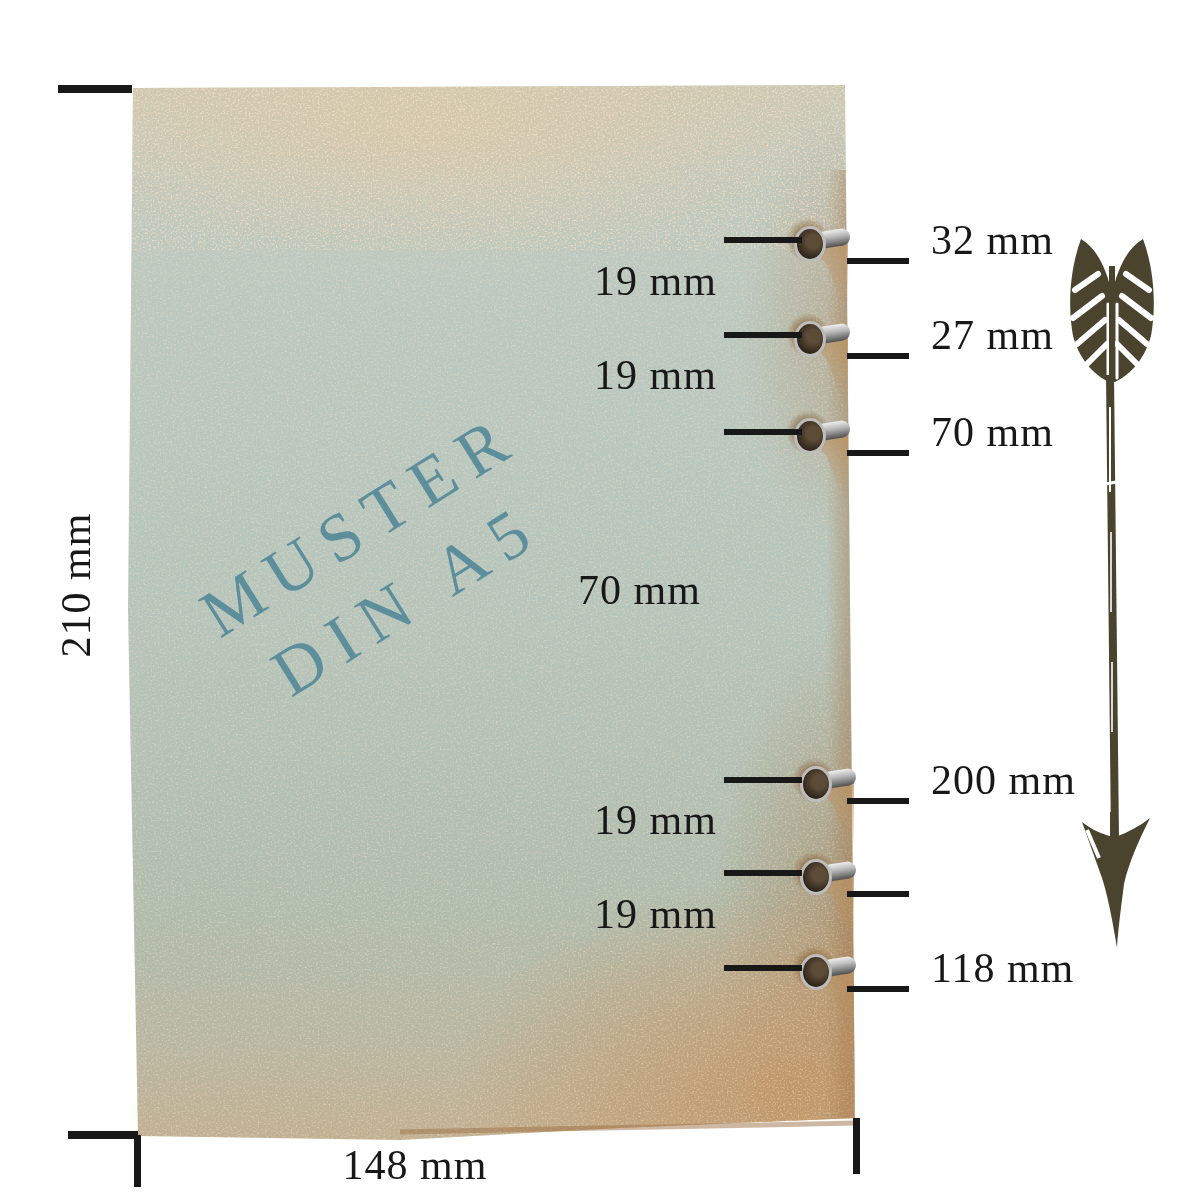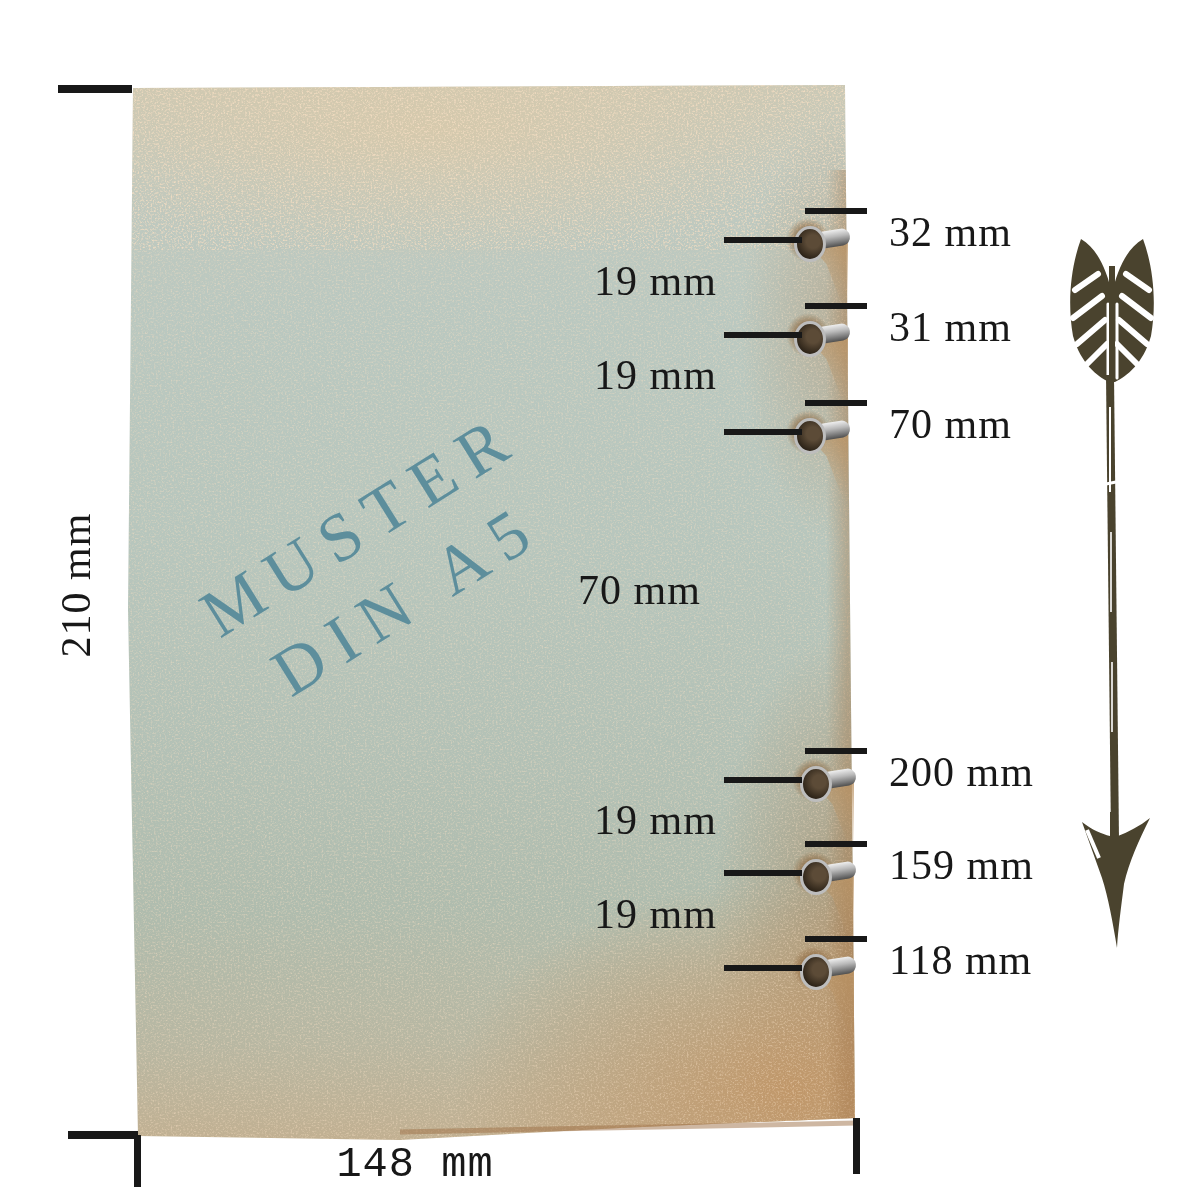--- a/index.html
+++ b/index.html
@@ -18,34 +18,34 @@
   .edge-stain{position:absolute;left:826px;top:170px;width:28px;height:960px;
     background:linear-gradient(90deg,rgba(160,112,66,0) 0%,rgba(160,112,66,.35) 75%);}
   
   .watermark{position:absolute;left:95px;top:470px;width:600px;height:220px;
     transform:rotate(-32deg);text-align:center;line-height:1.3;
     font-size:68px;letter-spacing:14px;color:var(--watermark,#5d8e9c);}
   
   .mlabel{font-size:42px;color:var(--ink,#181818);letter-spacing:1px;white-space:nowrap;}
   .hline{position:absolute;left:724px;width:78px;height:6px;background:var(--ink,#181818);}
   .h1{top:237px}.h2{top:332px}.h3{top:429px}.h4{top:777px}.h5{top:870px}.h6{top:965px}
-  .callout{position:absolute;left:805px;height:56px;display:flex;align-items:flex-start;}
+  .callout{position:absolute;left:847px;height:56px;display:flex;align-items:flex-end;}
   .callout .lead{width:62px;height:6px;background:var(--ink,#181818);margin-right:22px;}
   .c1{top:208px}.c2{top:303px}.c3{top:400px}.c4{top:748px}.c5{top:841px}.c6{top:936px}
   .spacing{position:absolute;}
   .s1{left:594px;top:257px}.s2{left:594px;top:351px}.s3{left:578px;top:566px}
   .s4{left:594px;top:796px}.s5{left:594px;top:890px}
   .tick{position:absolute;background:var(--ink,#181818);}
   .tick-top{left:58px;top:85px;width:74px;height:8px;}
   .tick-bl-h{left:68px;top:1131px;width:70px;height:8px;}
   .tick-bl-v{left:134px;top:1135px;width:7px;height:52px;}
   .tick-br-v{left:853px;top:1118px;width:7px;height:56px;}
   .label-height{position:absolute;left:-30px;top:557px;width:220px;height:56px;
     text-align:center;transform:rotate(-90deg);}
-  .label-width{position:absolute;left:315px;top:1141px;width:200px;text-align:center;font-family:Liberation Mono, monospace;}
+  .label-width{position:absolute;left:315px;top:1141px;width:200px;text-align:center;}
   .bottom-edge{position:absolute;left:400px;top:1125px;width:456px;height:5px;
     background:rgba(158,112,70,.5);transform:rotate(-1.1deg);}
   
   .eyelet{position:absolute;width:64px;height:48px;}
   .e1{left:788px;top:218px}.e2{left:788px;top:313px}.e3{left:788px;top:410px}
   .e4{left:794px;top:758px}.e5{left:794px;top:851px}.e6{left:794px;top:946px}
   .eyelet span{position:absolute;display:block;}
   .smudge{left:12px;top:22px;width:48px;height:80px;
     background:linear-gradient(200deg,rgba(186,146,98,.8),rgba(186,146,98,0) 72%);
     clip-path:polygon(10% 0,100% 0,100% 100%,55% 30%);}
@@ -126,33 +126,32 @@
   <div class="hline h4"></div>
   <div class="hline h5"></div>
   <div class="hline h6"></div>
 
   <div class="callout c1">
     <span class="lead"></span>
     <span class="mlabel">32 mm</span>
   </div>
   <div class="callout c2">
     <span class="lead"></span>
-    <span class="mlabel">31 mm</span>
+    <span class="mlabel">27 mm</span>
   </div>
   <div class="callout c3">
     <span class="lead"></span>
     <span class="mlabel">70 mm</span>
   </div>
   <div class="callout c4">
     <span class="lead"></span>
     <span class="mlabel">200 mm</span>
   </div>
   <div class="callout c5">
     <span class="lead"></span>
-    <span class="mlabel">159 mm</span>
   </div>
   <div class="callout c6">
     <span class="lead"></span>
     <span class="mlabel">118 mm</span>
   </div>
 
   <div class="spacing s1 mlabel">19 mm</div>
   <div class="spacing s2 mlabel">19 mm</div>
   <div class="spacing s3 mlabel">70 mm</div>
   <div class="spacing s4 mlabel">19 mm</div>

